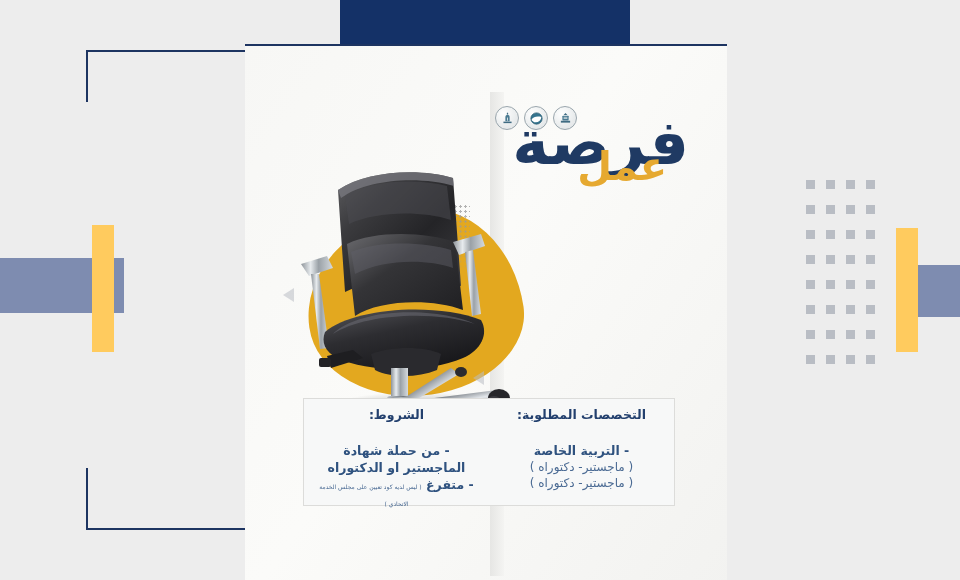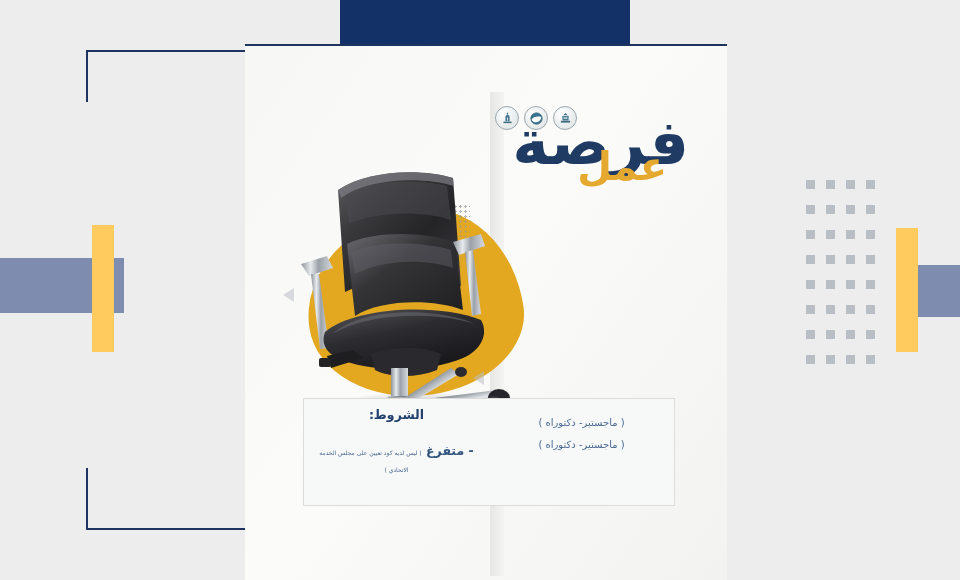--- a/index.html
+++ b/index.html
@@ -151,21 +151,21 @@
   .info-col.left-col{border-left:none;}
   .col-heading{
     font-size:12.5px;font-weight:bold;color:#23406e;margin:0 0 21px 0;
     line-height:1.2;
   }
   .col-item{
     font-size:12.5px;color:#2f527f;line-height:1.35;margin:0;
     font-weight:600;
   }
   .col-note{
-    font-size:10px;color:#4a6a93;line-height:1.3;margin:9px 0 1px 0;
+    font-size:12px;color:#4a6a93;line-height:1.3;margin:0 0 1px 0;
     font-weight:400;
   }
   .inline-note{
     font-size:6px;color:#4a6a93;font-weight:400;
   }
 </style>
 </head>
 <body>
 
 <div class="stage">
@@ -341,30 +341,33 @@
         <ellipse cx="219" cy="247" rx="8" ry="7" fill="#3b3b40"></ellipse>
         <ellipse cx="44" cy="269" rx="7" ry="6" fill="#2b2b2f"></ellipse>
         <ellipse cx="206" cy="275" rx="7" ry="6" fill="#2b2b2f"></ellipse>
         <ellipse cx="186" cy="216" rx="6" ry="5" fill="#2b2b2f"></ellipse>
       </svg>
     </div>
 
     <div class="info-panel">
 
       <div class="info-col">
+        <div class="col-heading">التخصصات المطلوبة:</div>
         <div>
+          <p class="col-item">- التربية الخاصة</p>
           <p class="col-note">( ماجستير- دكتوراه )</p>
         </div>
         <div>
           <p class="col-note">( ماجستير- دكتوراه )</p>
         </div>
       </div>
 
       <div class="info-col left-col">
         <div class="col-heading">الشروط:</div>
+        <p class="col-item">- من حملة شهادة الماجستير او الدكتوراه</p>
         <p class="col-item">
           <span>- متفرغ</span>
           <span class="inline-note">( ليس لديه كود تعيين على مجلس الخدمة الاتحادي )</span>
         </p>
       </div>
 
     </div>
   </div>
 </div>
 

